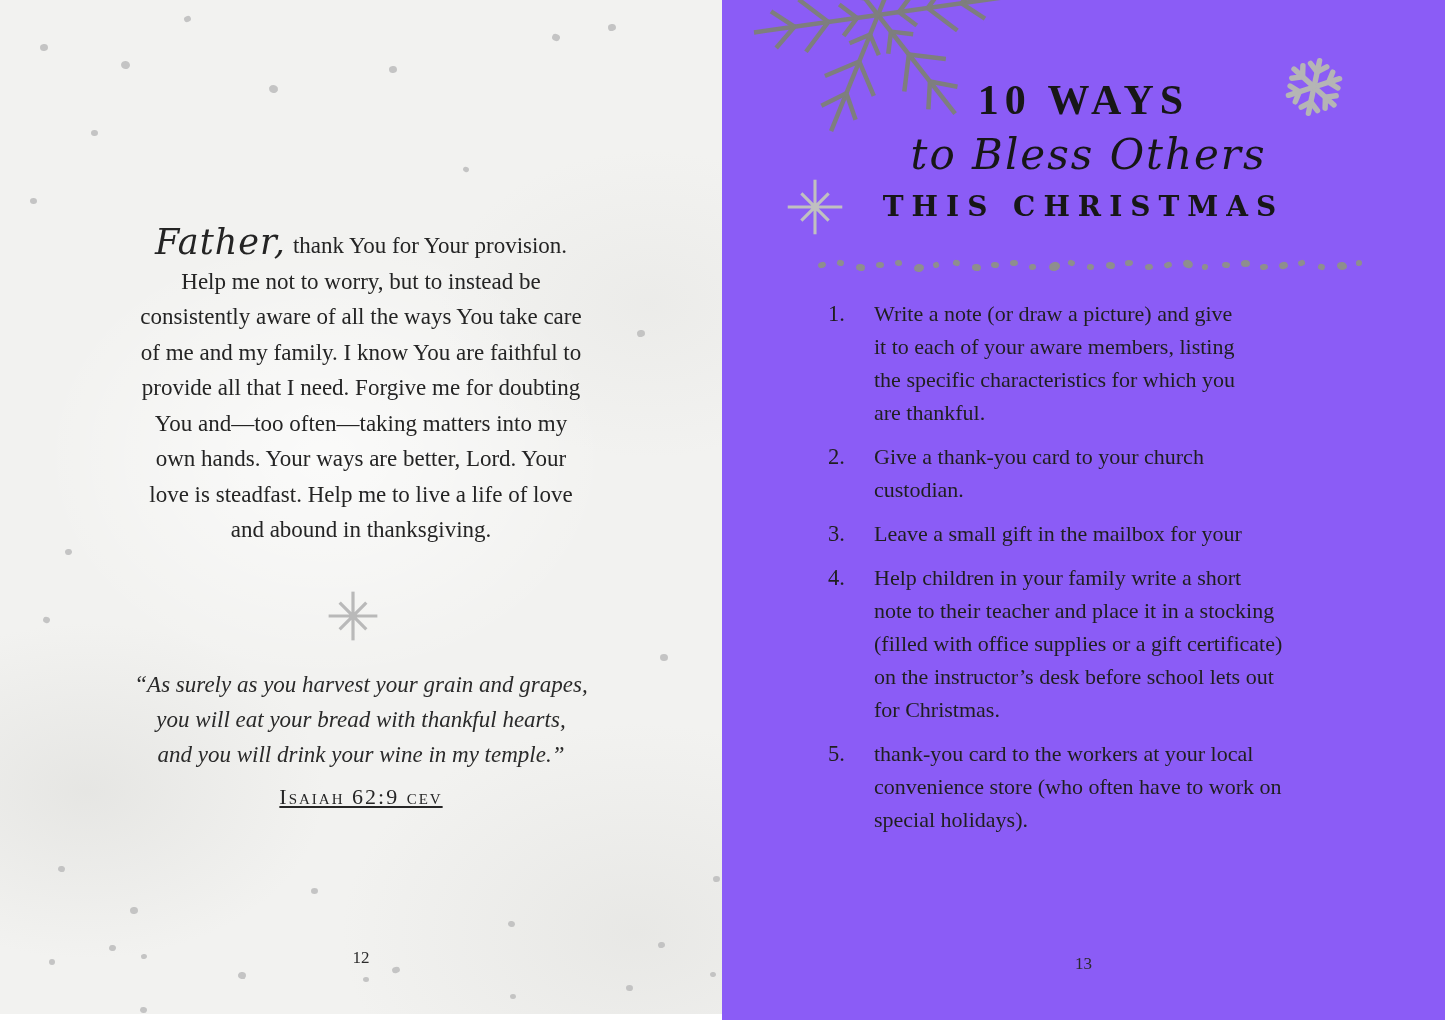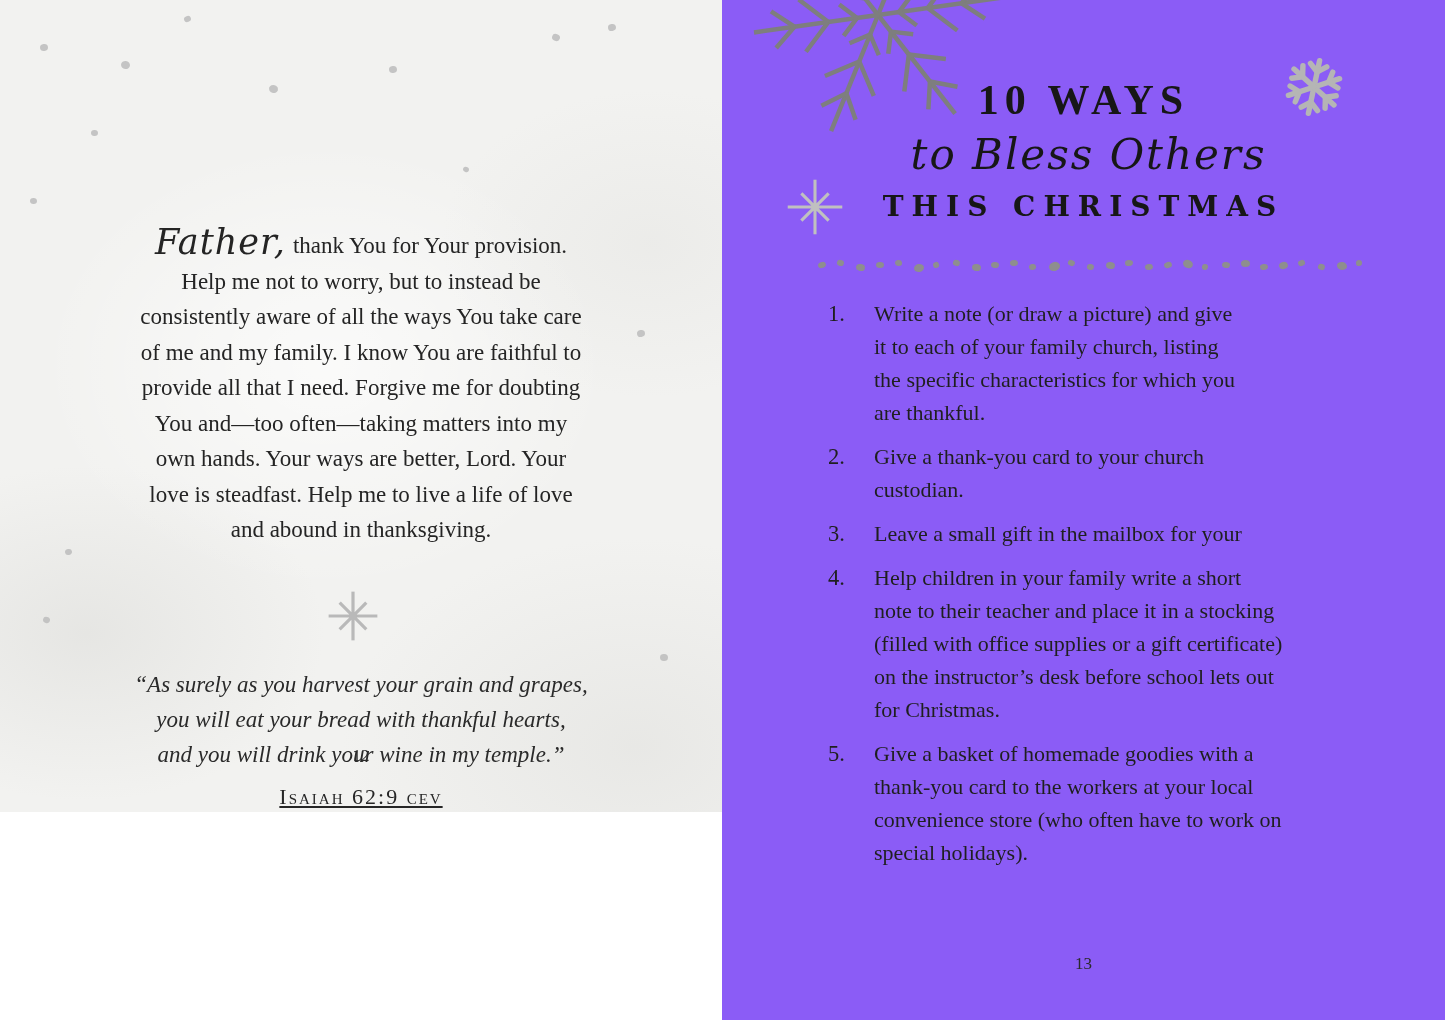--- a/index.html
+++ b/index.html
@@ -1,21 +1,21 @@
 <!DOCTYPE html>
 <html><head>
 <meta charset="utf-8">
 <style>
   * { margin:0; padding:0; box-sizing:border-box; }
   html,body { width:1445px; height:1020px; overflow:hidden; }
   body { display:flex; font-family:"Liberation Serif", serif; color:#212121; background:#fff; }
 
   
   .left-page {
-    position:relative; width:722px; height:812px; overflow:hidden;
+    position:relative; width:722px; height:1014px; overflow:hidden;
     background:
       radial-gradient(ellipse 340px 240px at 12% 78%, rgba(202,202,198,0.30), transparent 70%),
       radial-gradient(ellipse 420px 300px at 88% 92%, rgba(206,206,202,0.28), transparent 70%),
       radial-gradient(ellipse 300px 220px at 90% 30%, rgba(210,210,206,0.20), transparent 70%),
       radial-gradient(ellipse 380px 300px at 45% 45%, rgba(255,255,255,0.65), transparent 75%),
       #f2f2f0;
   }
   .right-page { position:relative; width:723px; height:1020px; overflow:hidden; background:#8b5cf6; }
 
   .snow-dot { position:absolute; background:#bcbcbc; border-radius:50%; opacity:.85; }
@@ -220,21 +220,21 @@
       <span class="divider-dot" style="left: 518.786px; top: 2px; width: 10px; height: 7.8px; transform: rotate(9deg);"></span>
       <span class="divider-dot" style="left: 538px; top: 0px; width: 6px; height: 5.5px; transform: rotate(2deg);"></span>
     </div>
 
   <div class="blessing-list">
 
     <div class="list-item">
       <div class="list-number">1.</div>
       <div class="list-lines">
         <div>Write a note (or draw a picture) and give</div>
-        <div>it to each of your family church, listing</div>
+        <div>it to each of your aware members, listing</div>
         <div>the specific characteristics for which you</div>
         <div>are thankful.</div>
       </div>
     </div>
 
     <div class="list-item">
       <div class="list-number">2.</div>
       <div class="list-lines">
         <div>Give a thank-you card to your church</div>
         <div>custodian.</div>
@@ -255,21 +255,20 @@
         <div>note to their teacher and place it in a stocking</div>
         <div>(filled with office supplies or a gift certificate)</div>
         <div>on the instructor’s desk before school lets out</div>
         <div>for Christmas.</div>
       </div>
     </div>
 
     <div class="list-item">
       <div class="list-number">5.</div>
       <div class="list-lines">
-        <div>Give a basket of homemade goodies with a</div>
         <div>thank-you card to the workers at your local</div>
         <div>convenience store (who often have to work on</div>
         <div>special holidays).</div>
       </div>
     </div>
 
   </div>
 
   <div class="page-number">13</div>
 </div>

